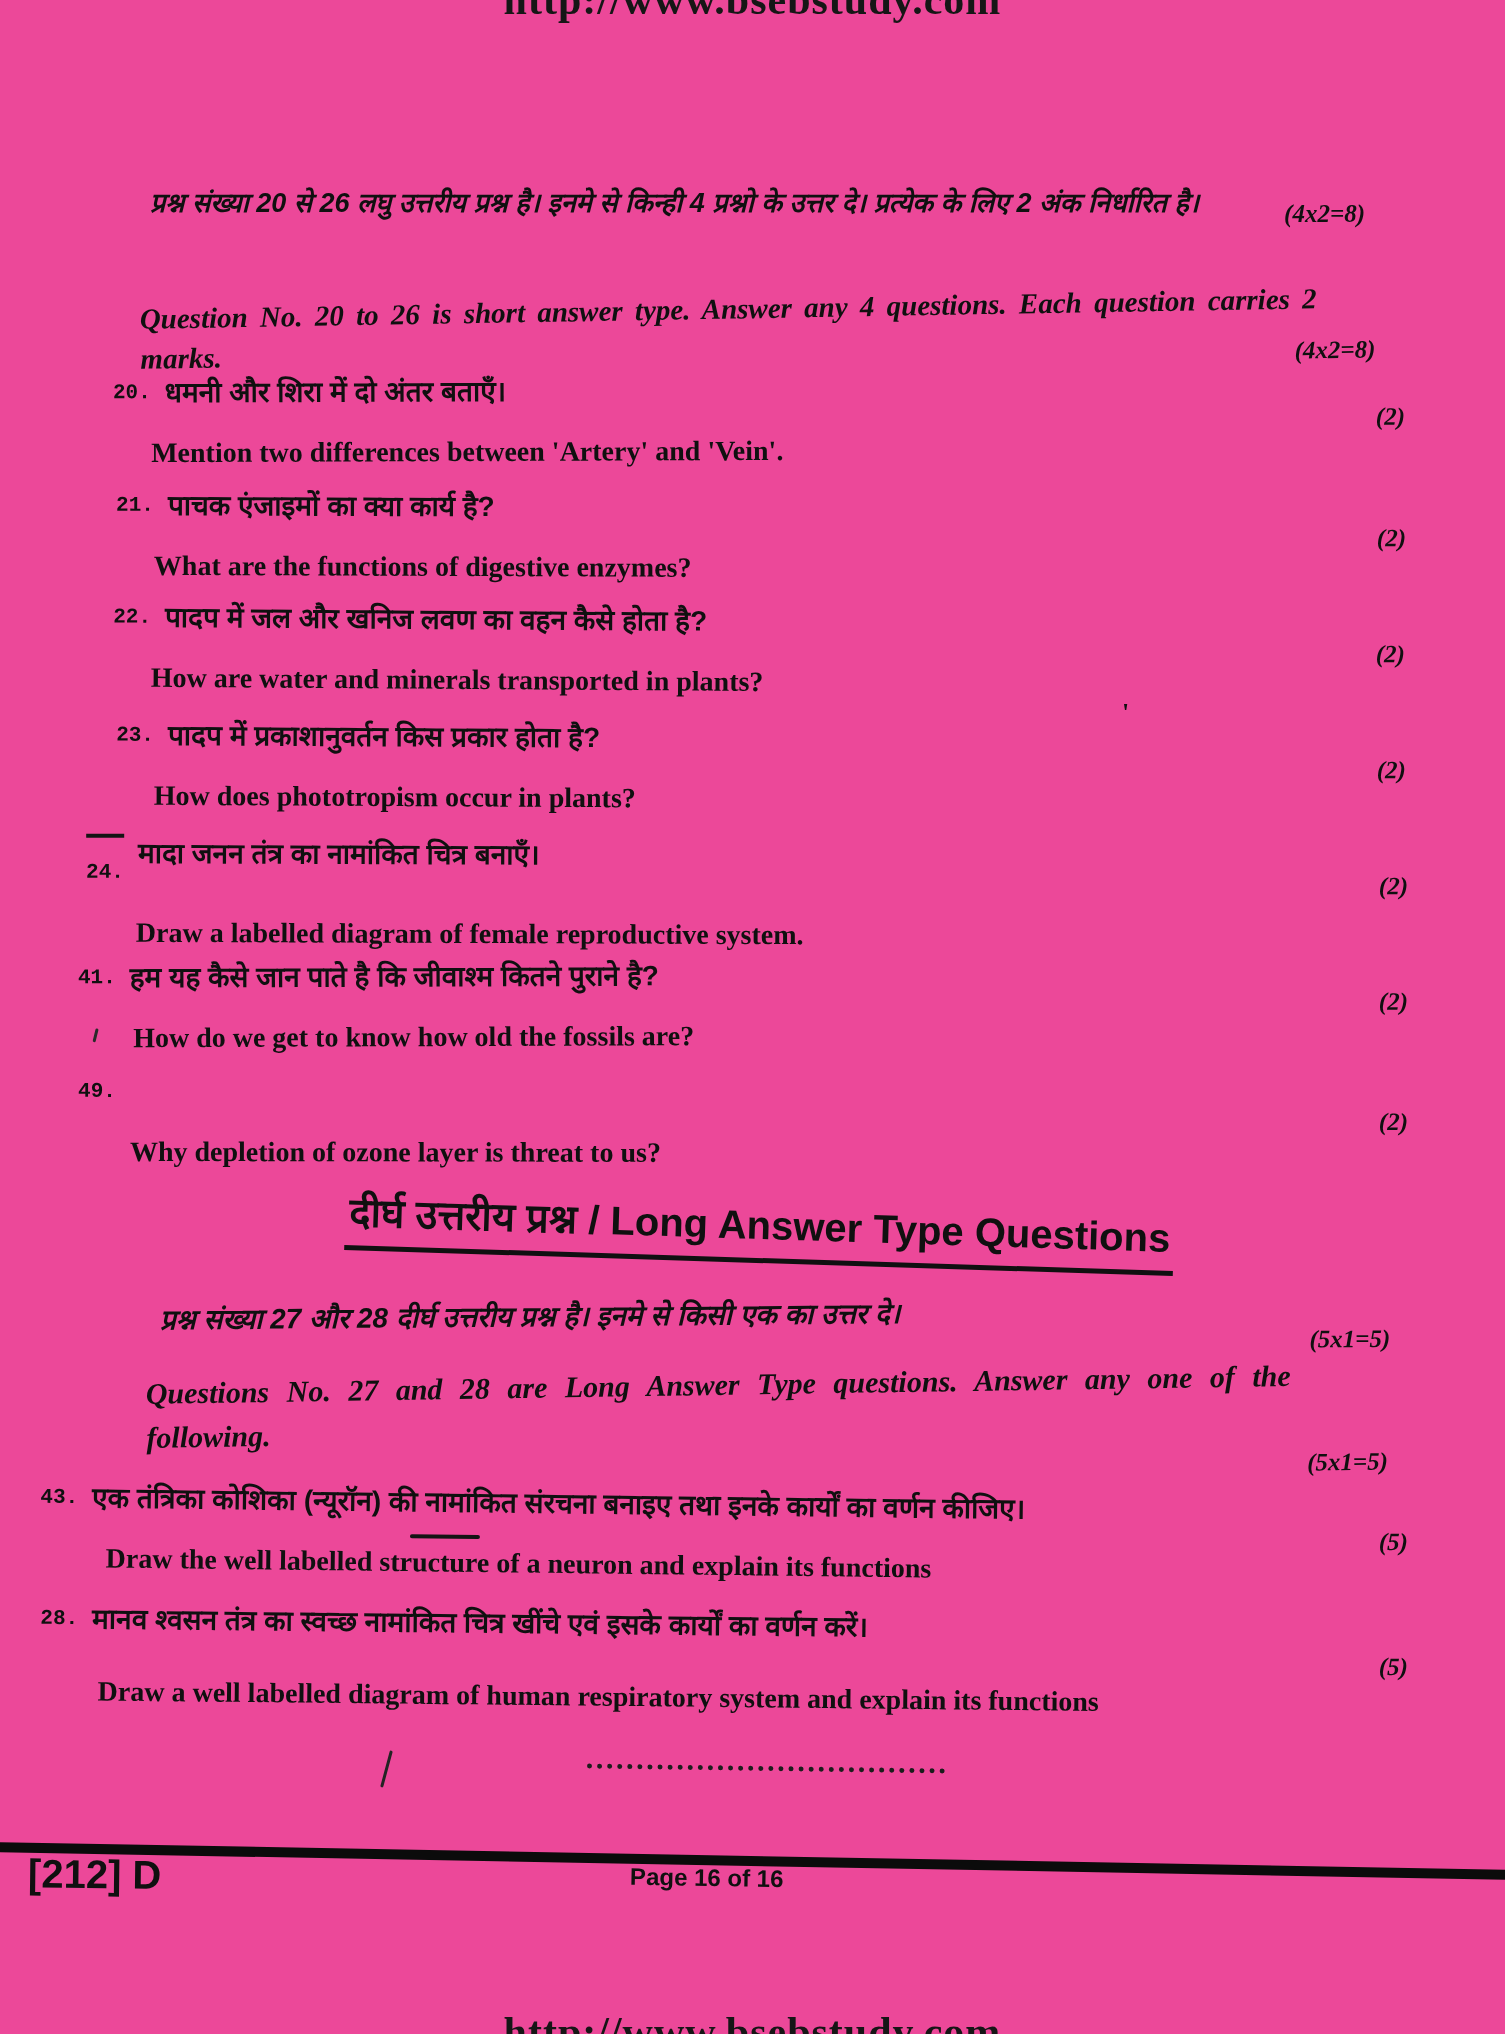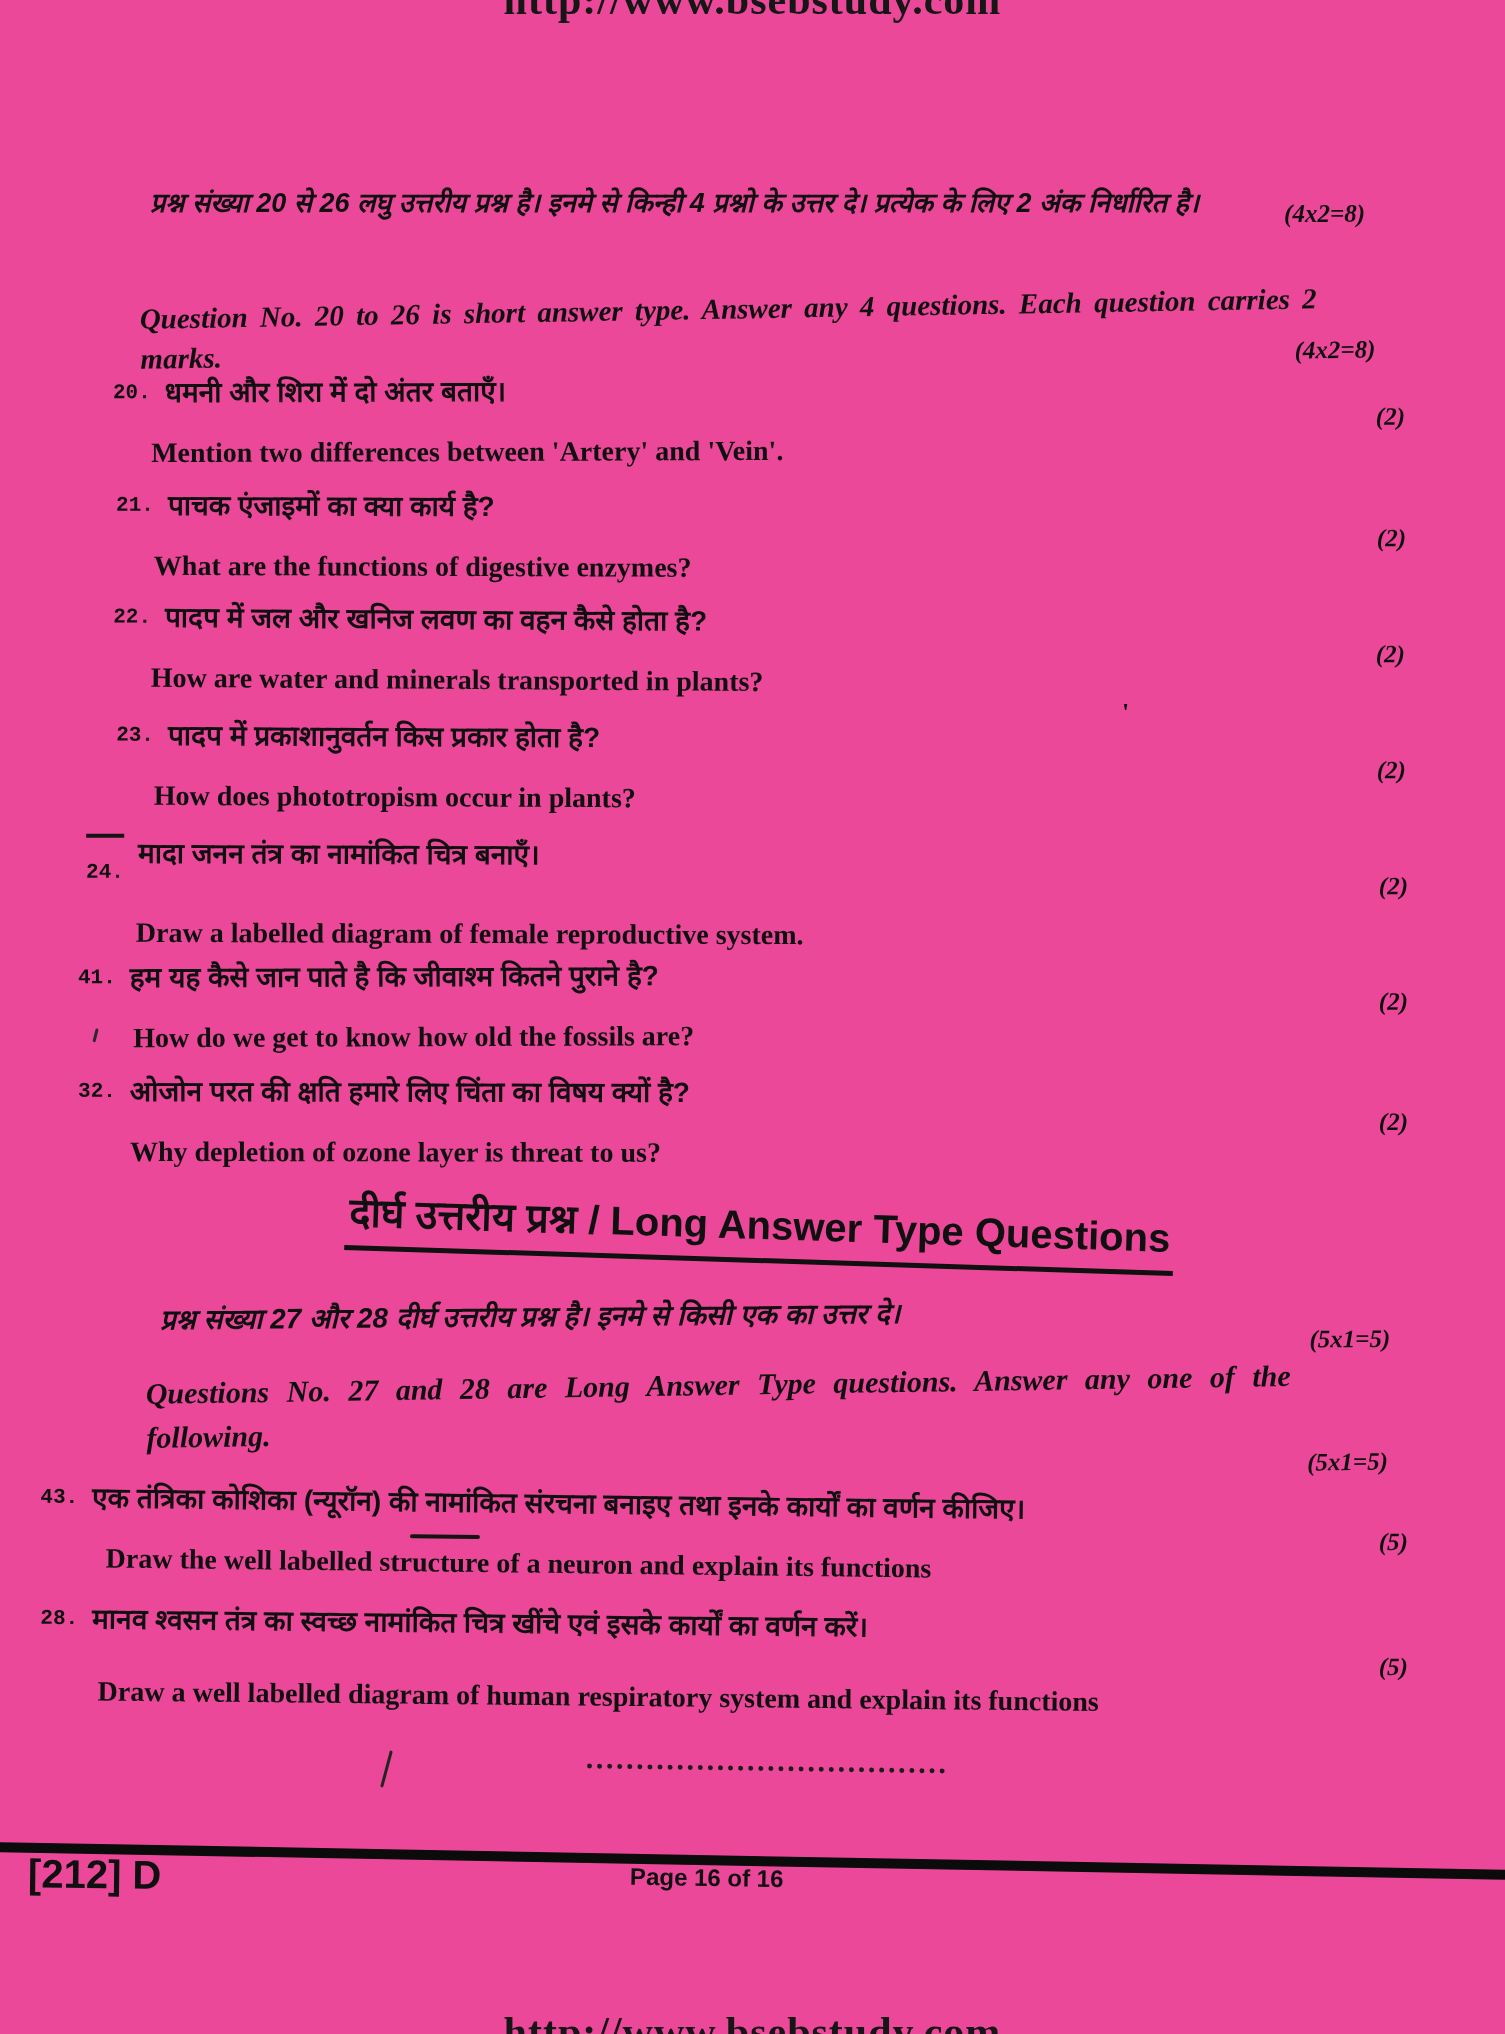--- a/index.html
+++ b/index.html
@@ -111,22 +111,21 @@
       <span class="num">41.</span>
       <span class="q-hi" lang="hi">हम यह कैसे जान पाते है कि जीवाश्म कितने पुराने है?</span>
     </div>
     <div class="marks q-marks">(2)</div>
     <span class="tick" style="left:16px;top:70px;"></span>
     <div class="q-en" style="padding-left:55px;">How do we get to know how old the fossils are?</div>
   </div>
 
   <div class="q" style="top:1073px;left:78px;width:1330px;transform:rotate(0.1deg);">
     <div class="q-row">
-      <span class="num">32.</span>
-      <span class="q-hi" lang="hi">ओजोन परत की क्षति हमारे लिए चिंता का विषय क्यों है?</span>
+      <span class="num">49.</span>
     </div>
     <div class="marks q-marks">(2)</div>
     <div class="q-en" style="padding-left:52px;">Why depletion of ozone layer is threat to us?</div>
   </div>
 
   <div class="abs" style="top:1196px;left:345px;">
     <span class="heading" lang="hi">दीर्घ उत्तरीय प्रश्न / Long Answer Type Questions</span>
   </div>
 
   <div class="abs" style="top:1296px;left:160px;width:1250px;transform:rotate(-0.5deg);">

